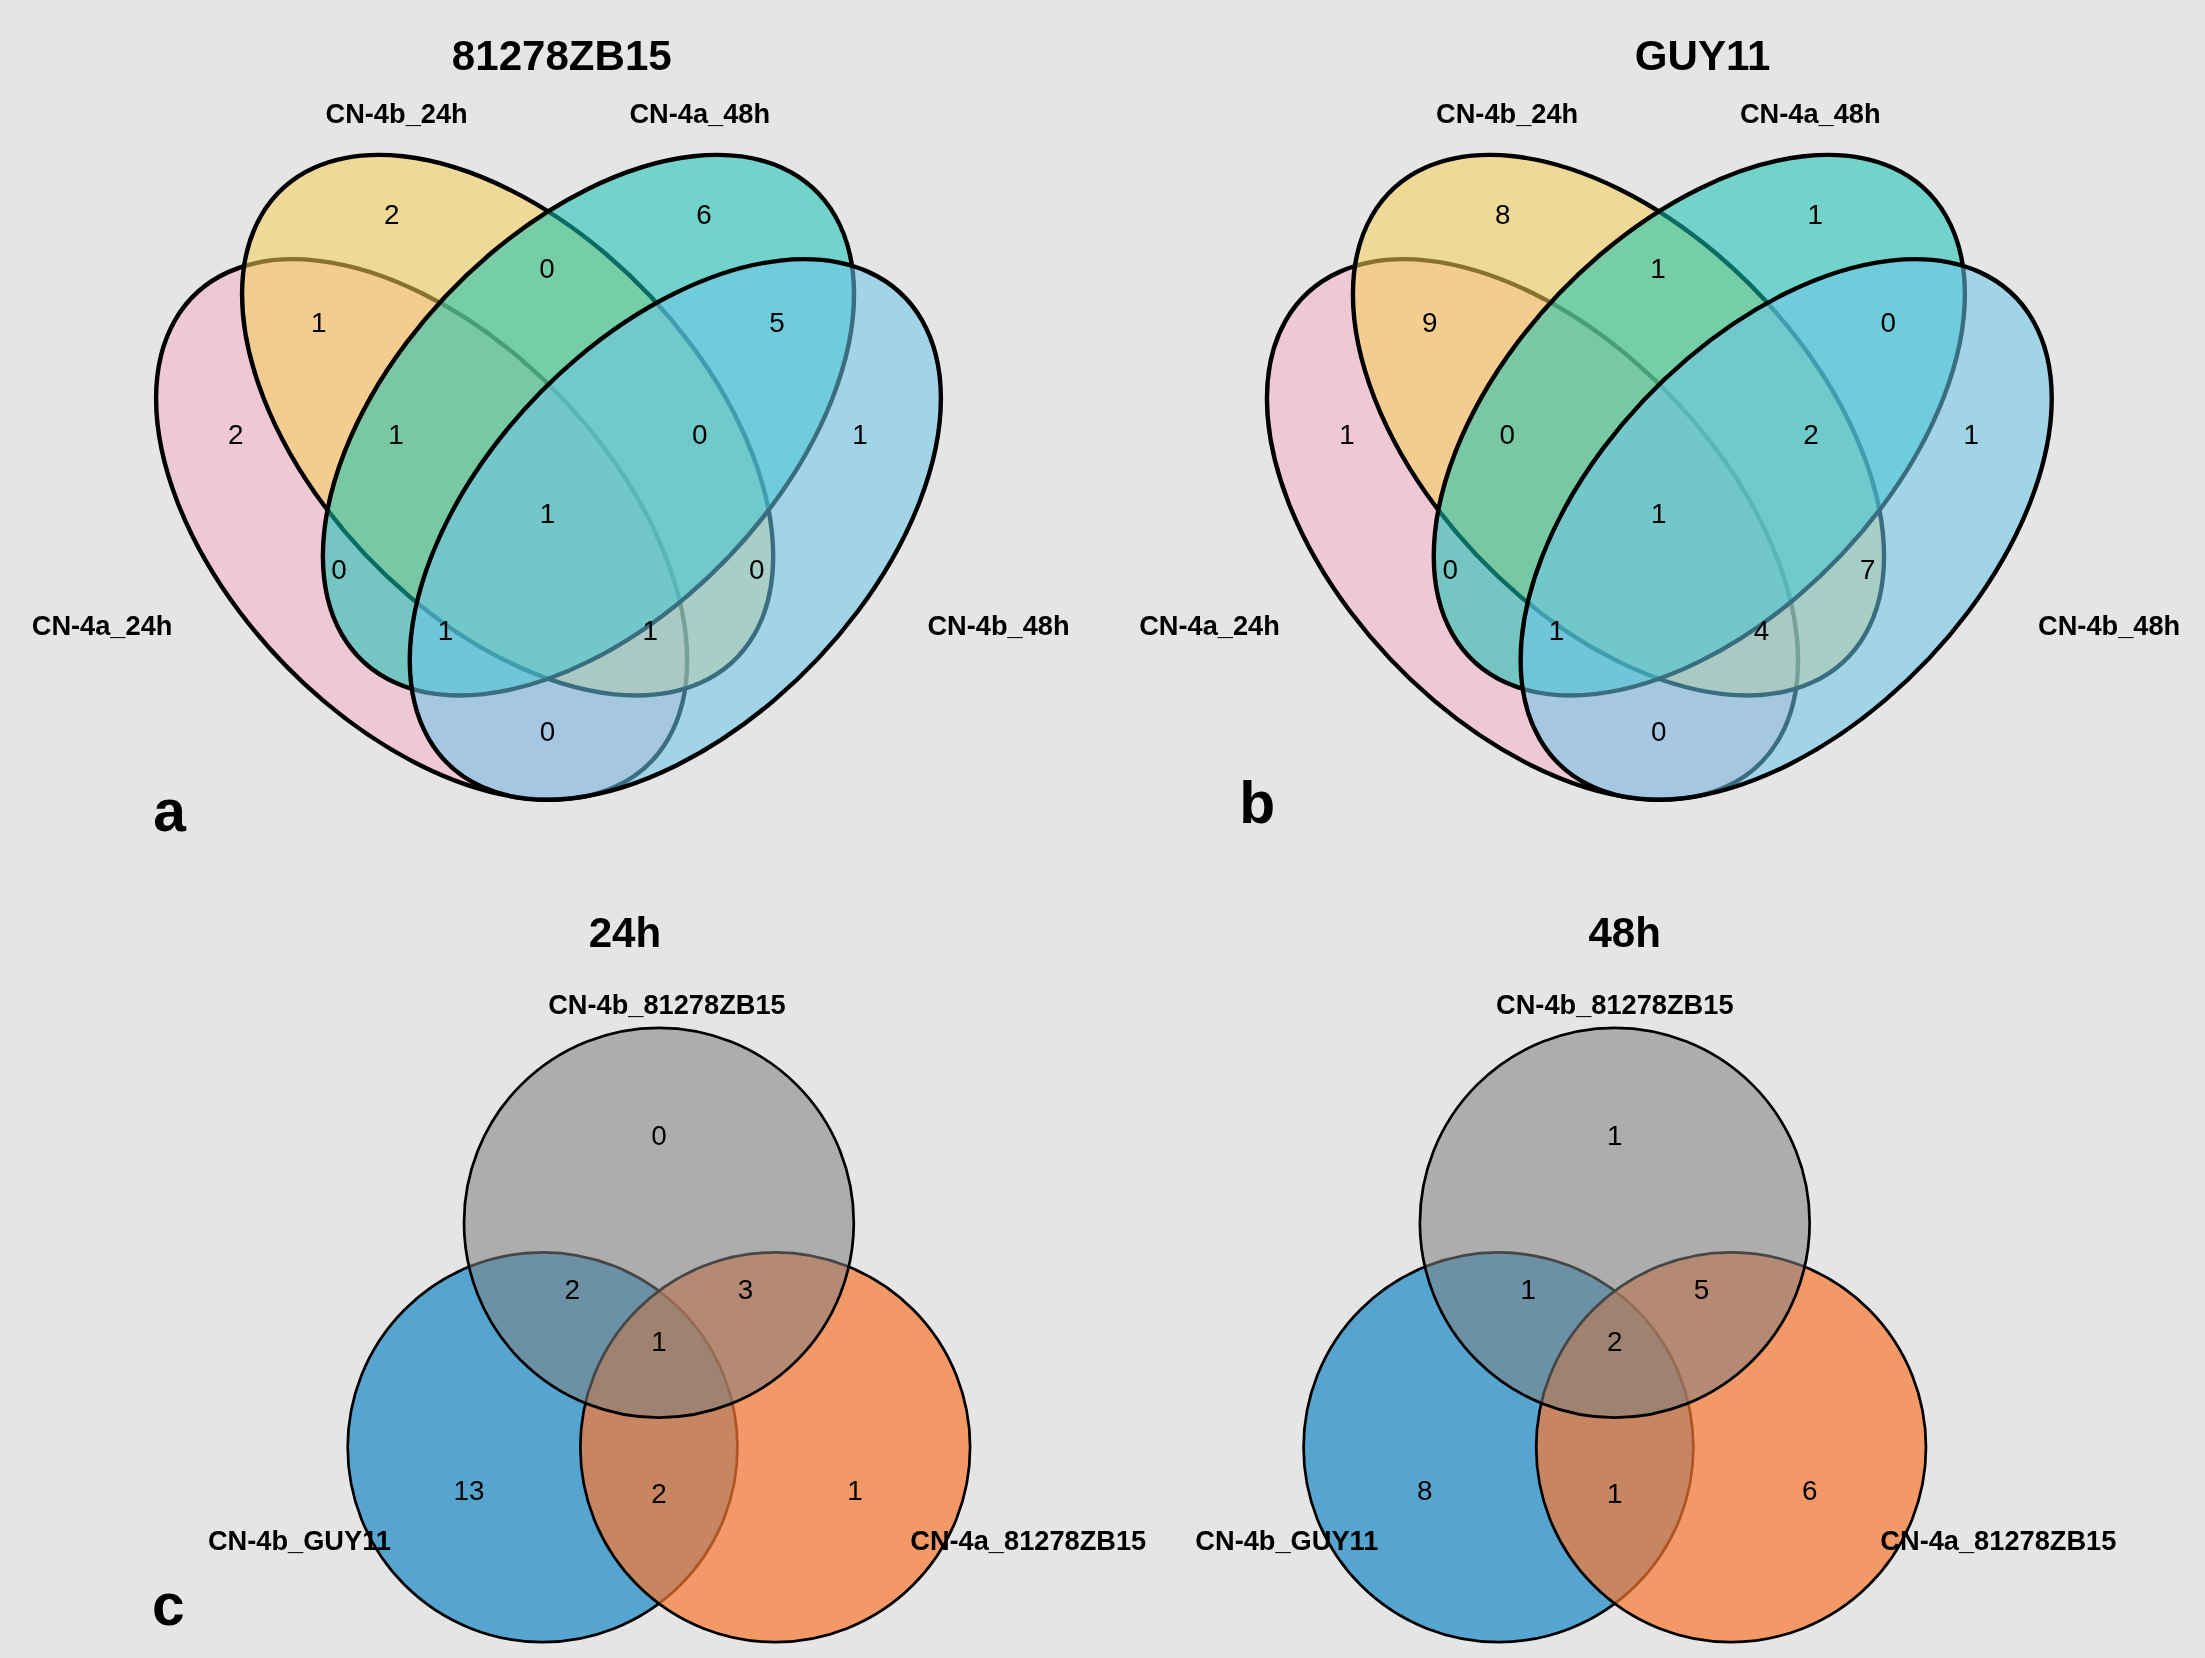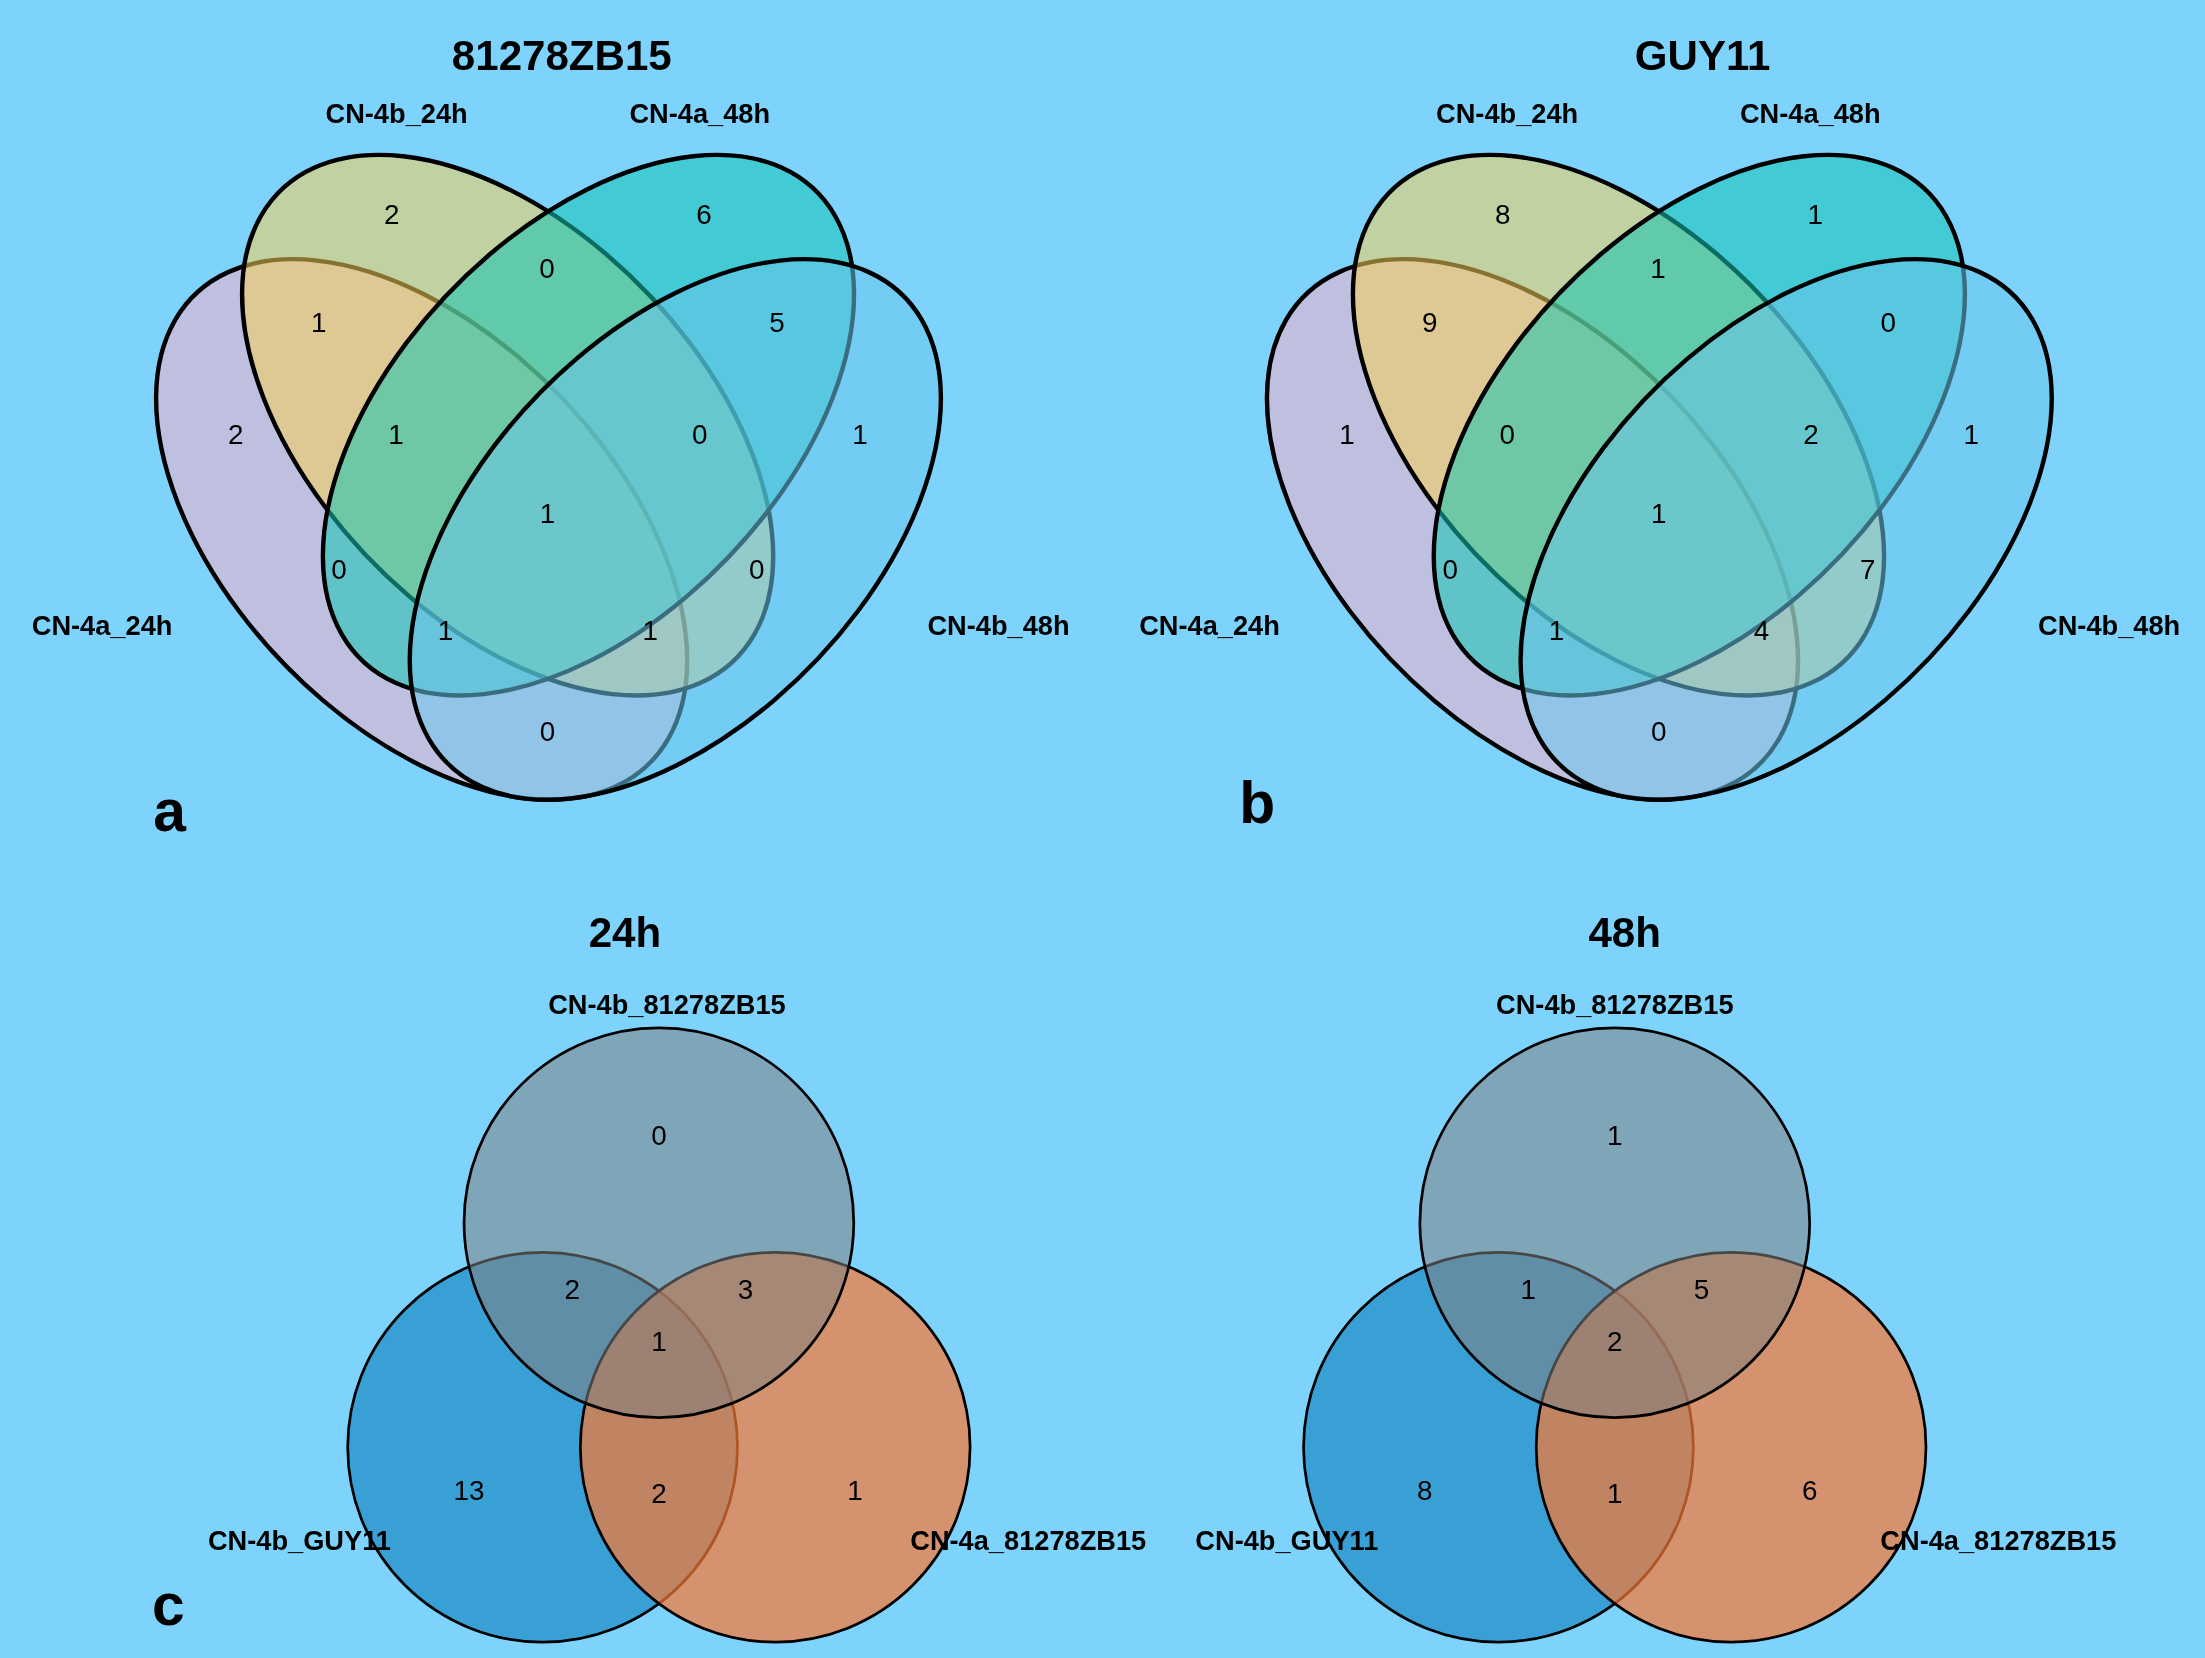--- a/index.html
+++ b/index.html
@@ -1,16 +1,16 @@
 <!DOCTYPE html>
 <html style="font-size:10px"><head>
 <meta charset="utf-8">
 <style>
   html, body { margin: 0; padding: 0; background: #ffffff; }
-  .page { position: relative; width: 2205px; height: 1659px; background: #7dd3fc; }
+  .page { position: relative; width: 2205px; height: 1659px; background: #e5e5e5; }
   svg { display: block; }
   text { font-family: "Liberation Sans", "DejaVu Sans", sans-serif; fill: #000000; }
   .title   { font-size: 68px; font-weight: bold; text-anchor: middle; }
   .setlbl  { font-size: 44px; font-weight: bold; text-anchor: middle; }
   .num     { font-size: 45px; font-weight: normal; text-anchor: middle; }
   .corner  { font-size: 95px; font-weight: bold; text-anchor: middle; }
   .vshape  { stroke: #000000; stroke-width: 4.4px; }
 </style>
 </head>
 <body>

